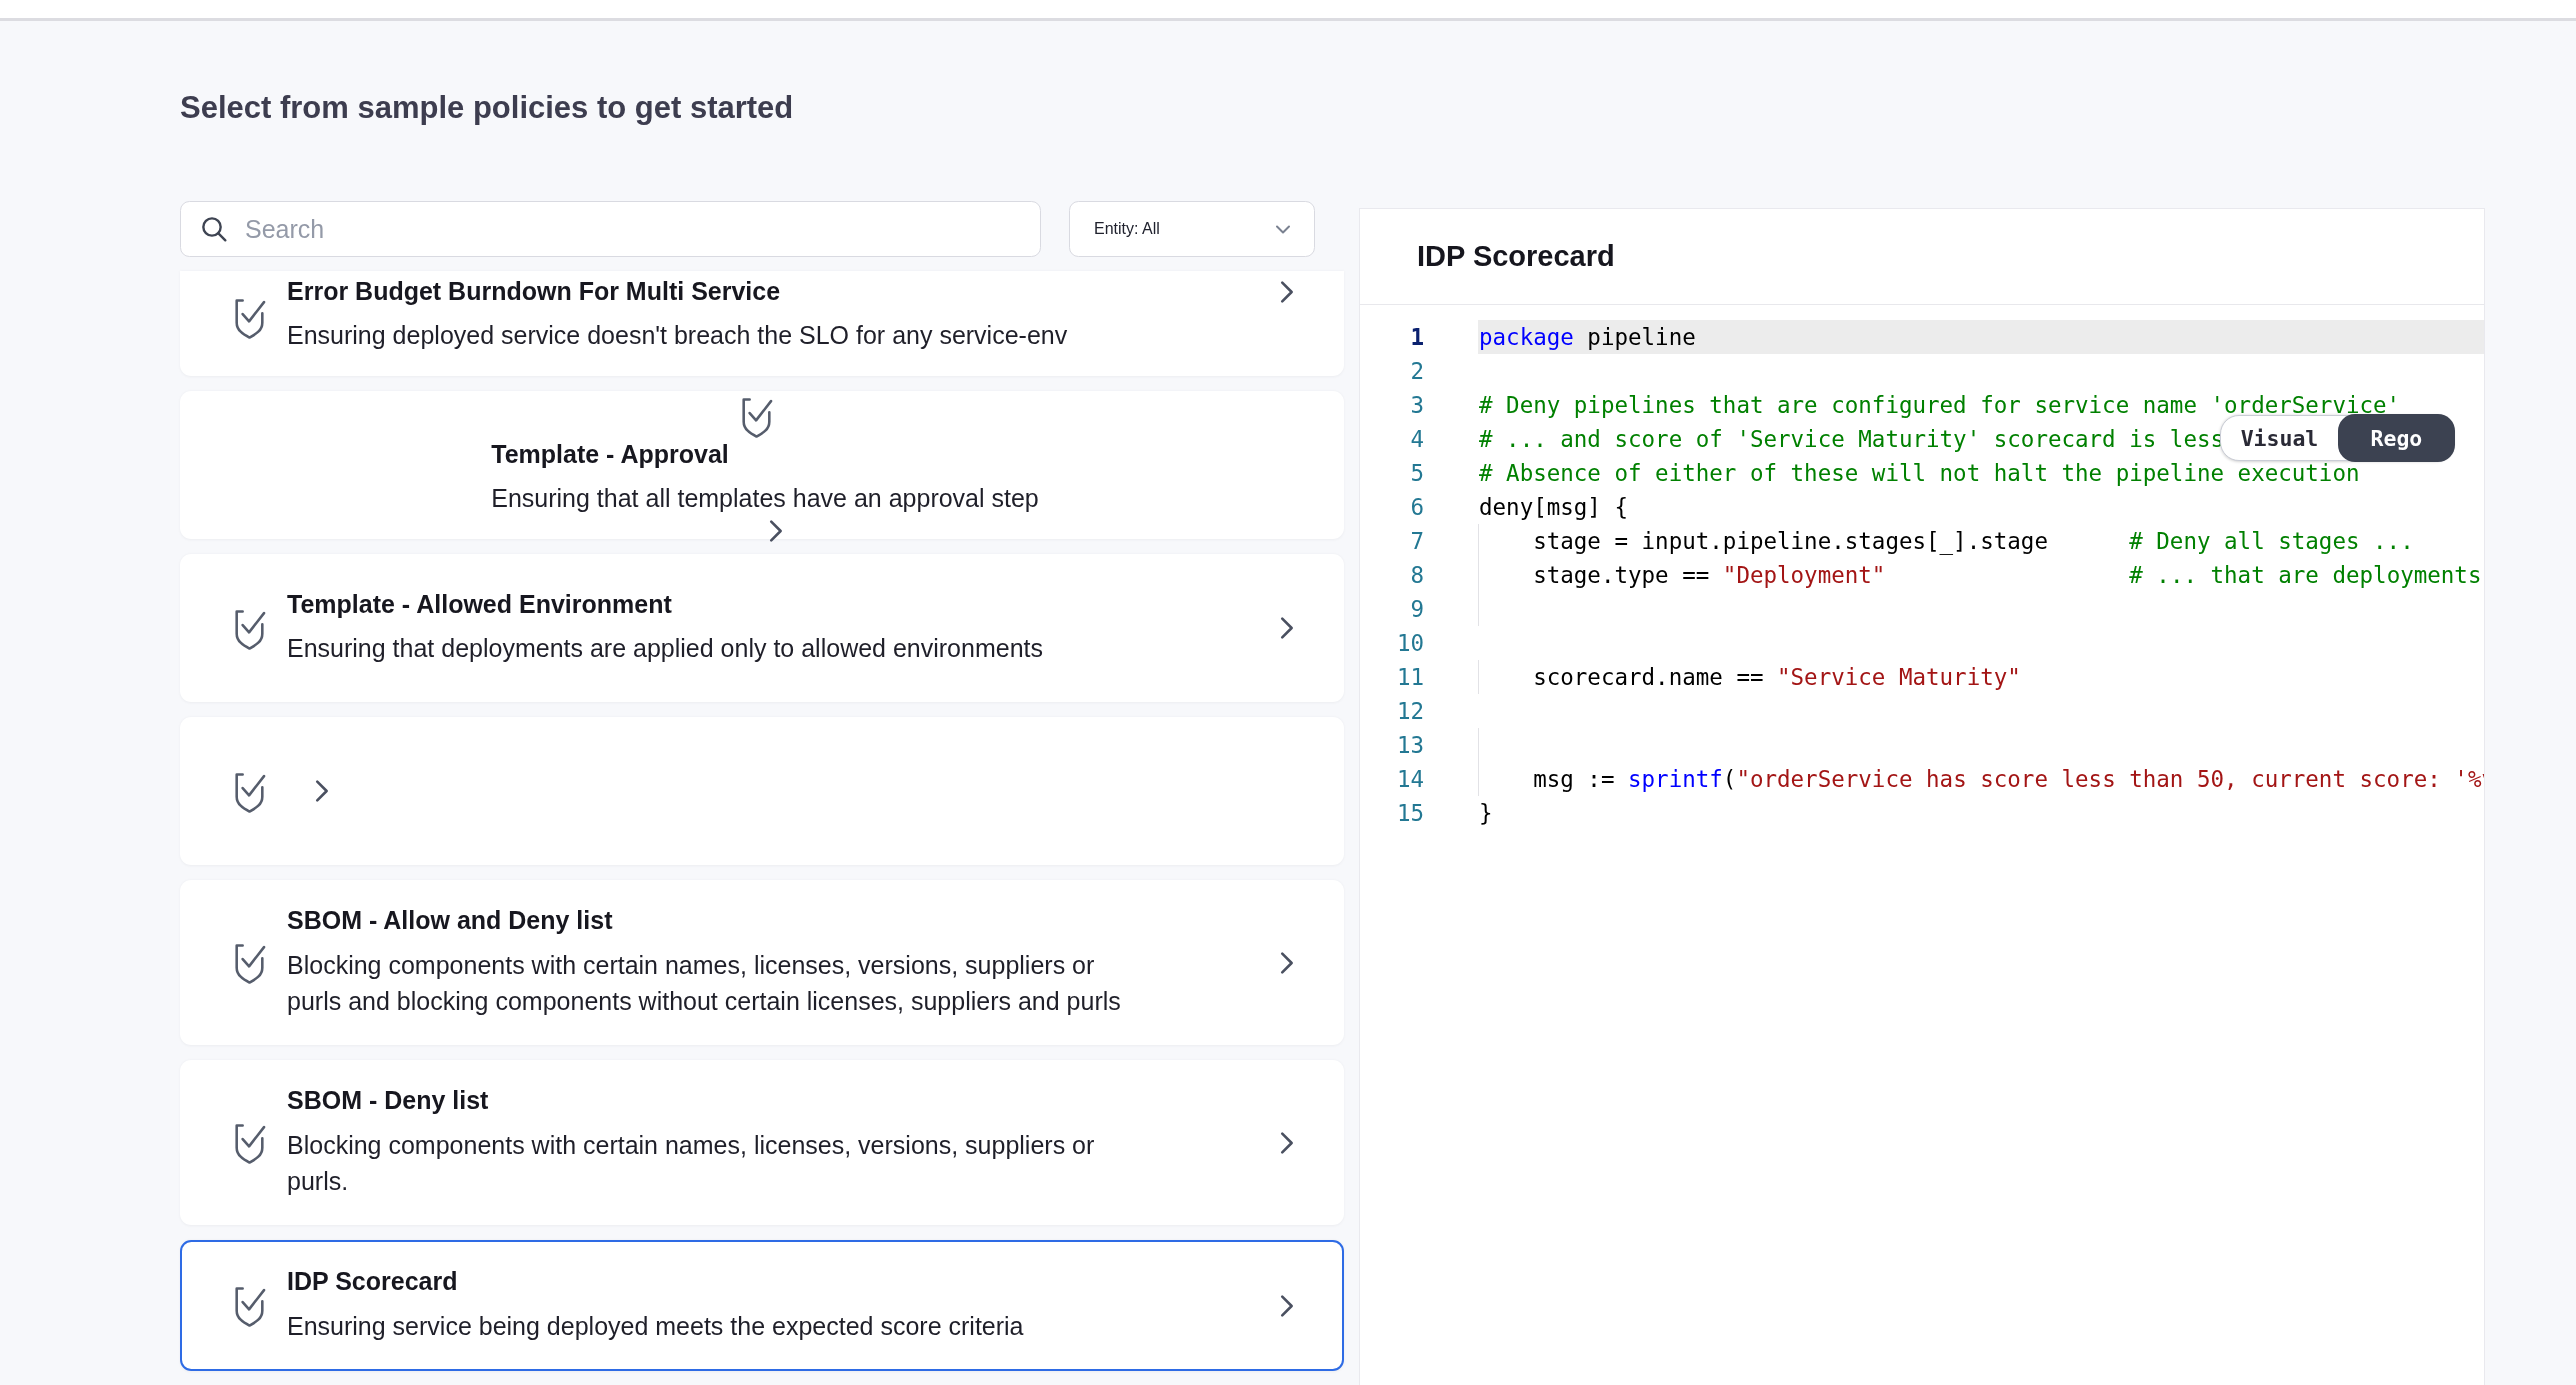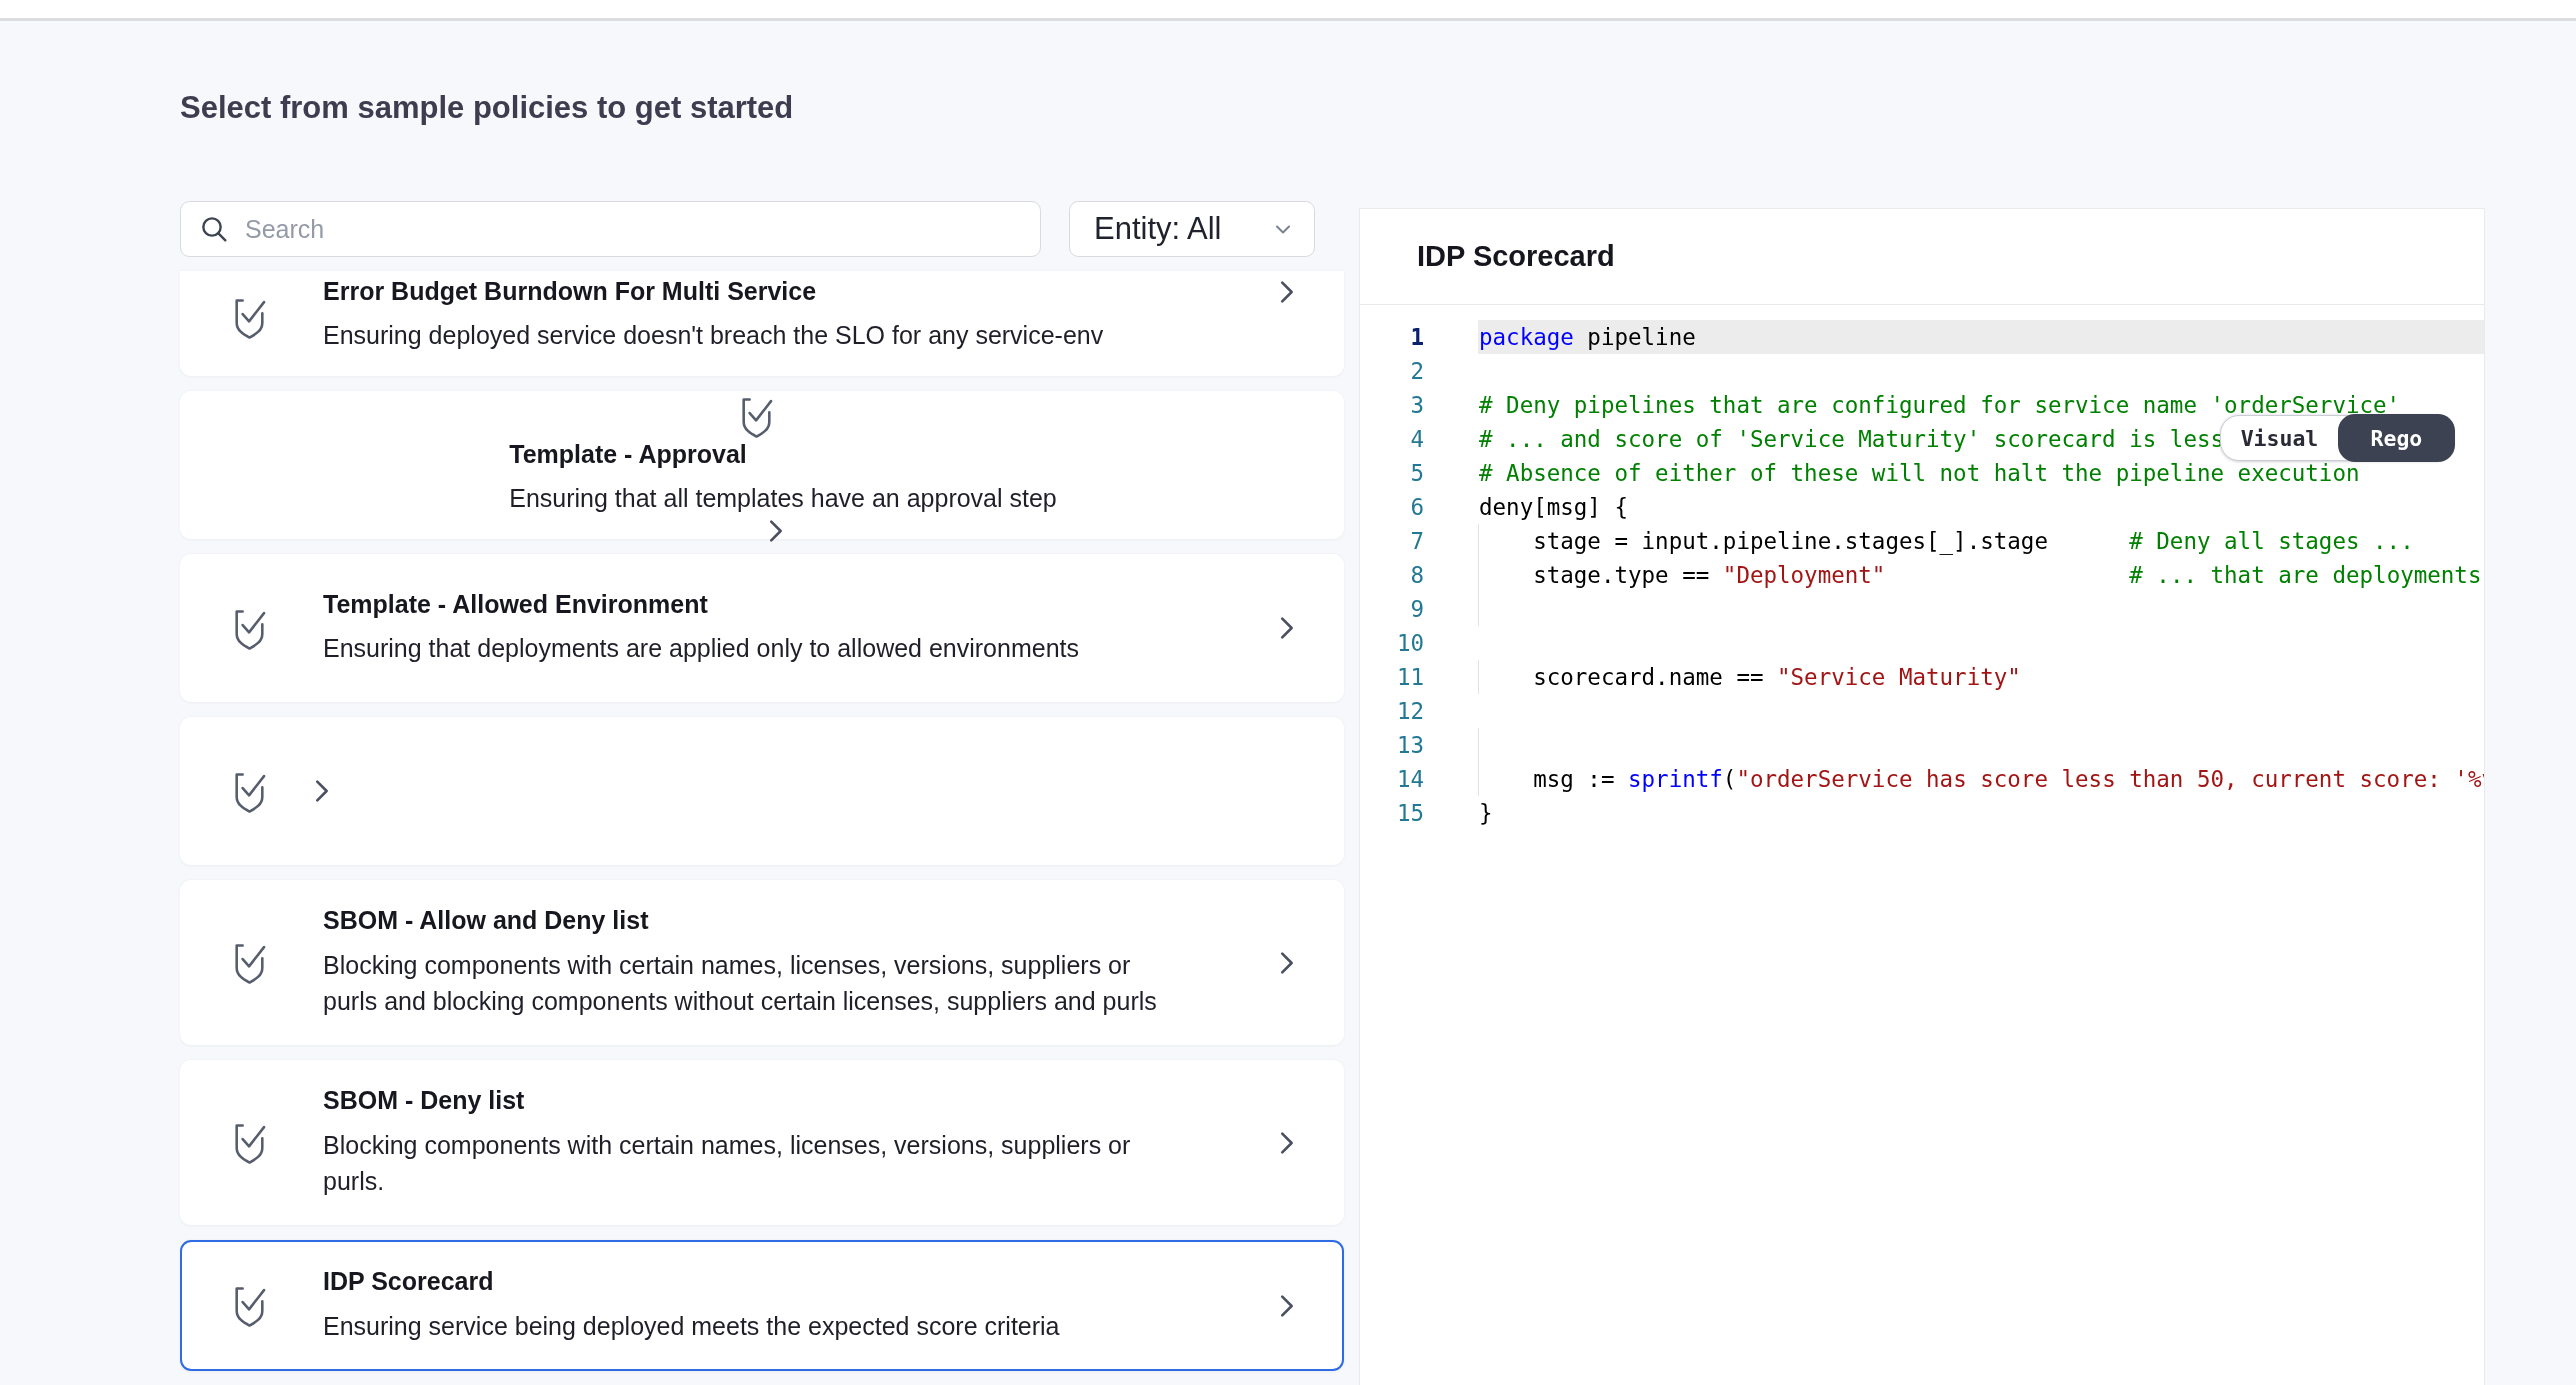--- a/index.html
+++ b/index.html
@@ -10,30 +10,30 @@
 
   
   .controls{position:absolute;left:180px;top:201px;width:1168px;height:56px;display:flex;}
   .searchbox{width:861px;height:56px;background:#fff;border:1.9px solid #d9dae1;border-radius:9.4px;
     box-sizing:border-box;display:flex;align-items:center;padding:17px 17px;}
   .searchbox input{border:none;outline:none;flex:1;font-size:25px;color:#2a2a36;margin-left:13px;
     font-family:"Liberation Sans",sans-serif;background:transparent;}
   .searchbox input::placeholder{color:#949aa8;}
   .entity{margin-left:28px;width:246px;height:56px;background:#fff;border:1.9px solid #d9dae1;border-radius:9.4px;
     box-sizing:border-box;display:flex;align-items:center;justify-content:space-between;padding:0 19px 0 24px;
-    font-size:31px;font-weight:500;color:#20222e;cursor:pointer;}
+    font-size:16px;font-weight:500;color:#20222e;cursor:pointer;}
 
   .policy-list{position:absolute;left:180px;top:271px;width:1164px;display:flex;flex-direction:column;gap:15px;}
   .card{background:#fff;border-radius:11.2px;box-sizing:border-box;display:flex;align-items:center;
     padding:0 41px 0 47px;box-shadow:0 0.9px 2.8px rgba(30,30,60,0.05);border:2.8px solid transparent;cursor:pointer;}
   .card.clipped{border-radius:0 0 11.2px 11.2px;align-items:flex-start;padding-top:3.7px;}
   .card.clipped .shield{margin-top:17px;}
   .card.selected{border:2.8px solid #2e6be5;}
   .card .shield{flex:none;margin-right:17px;}
-  .card .txt{flex:1;min-width:0;margin-left:36px;}
+  .card .txt{flex:1;min-width:0;}
   .card .title{font-size:25px;font-weight:700;color:#17171f;}
   .card .desc{font-size:25px;color:#1f1f29;margin-top:11.2px;line-height:36px;max-width:861px;}
   .card .chev{flex:none;margin-left:19px;}
 
   
   .panel{position:absolute;left:1359px;top:208px;width:1126px;height:1178px;background:#fff;
     border:0.9px solid #e9e9ee;box-sizing:border-box;overflow:hidden;}
   .panel-header{height:96px;display:flex;align-items:center;padding-left:57px;
     border-bottom:1.9px solid #e8e8ec;box-sizing:border-box;}
   .panel-title{font-size:29px;font-weight:700;color:#16161e;}

